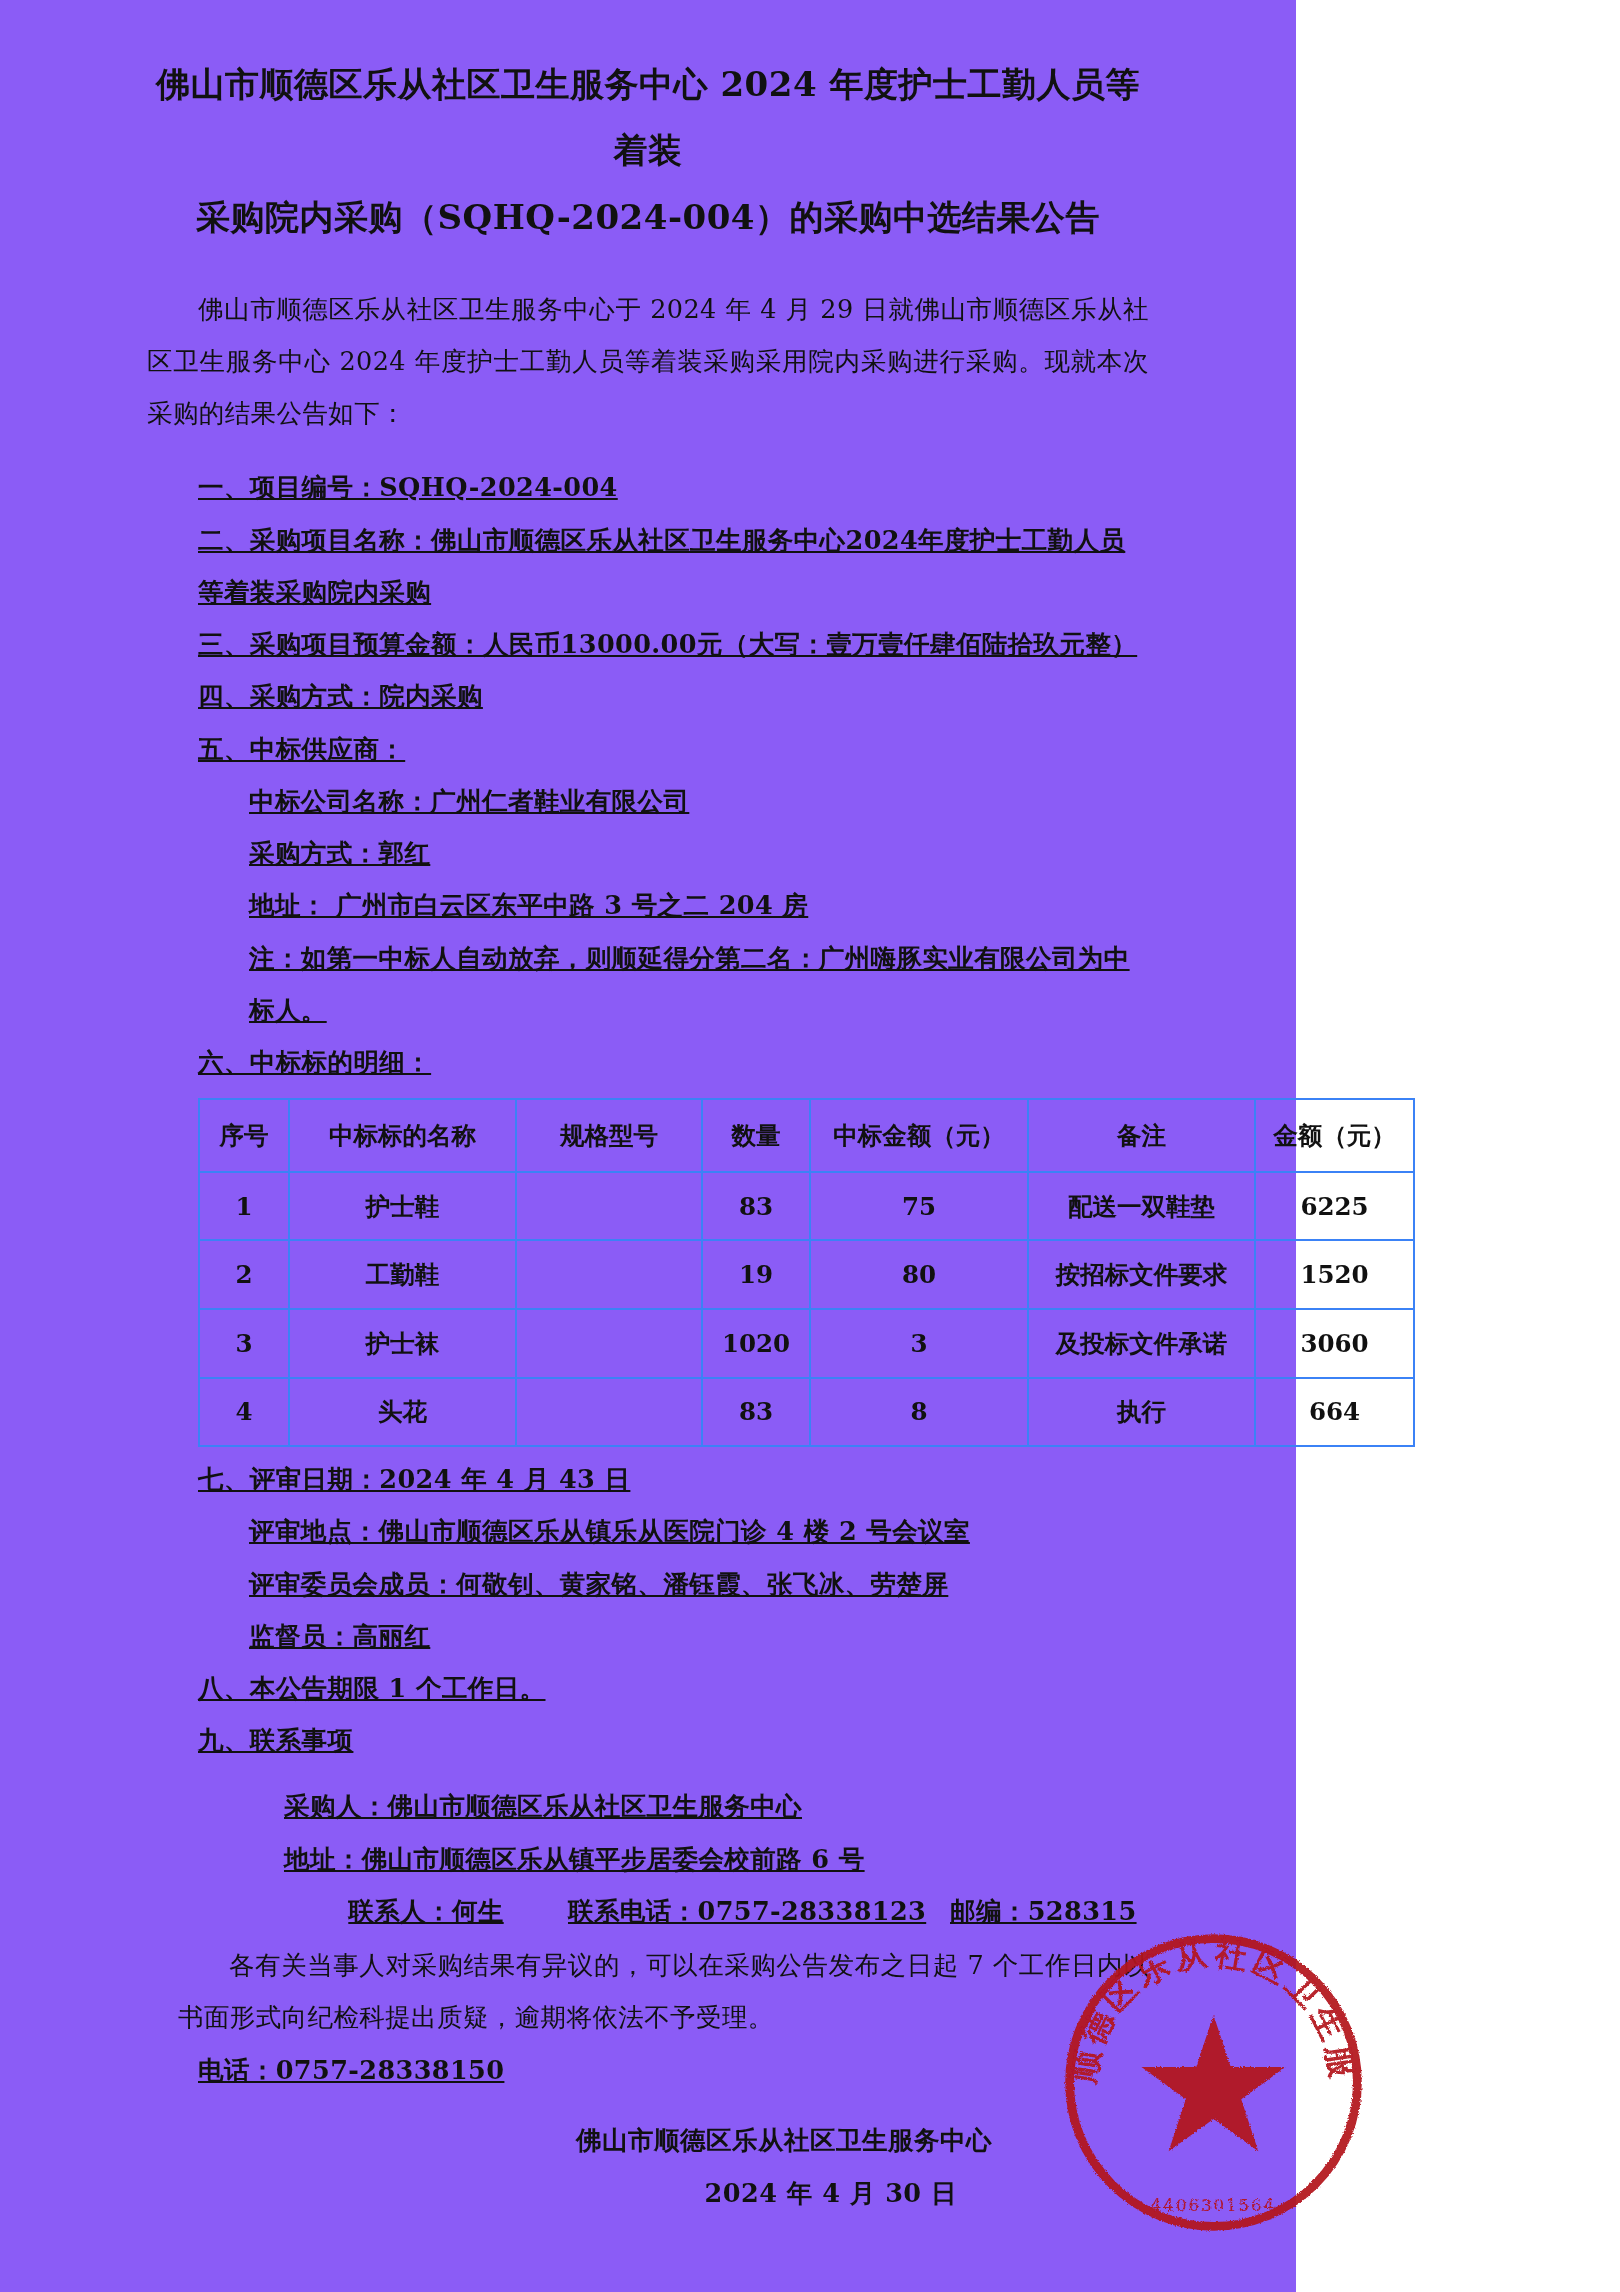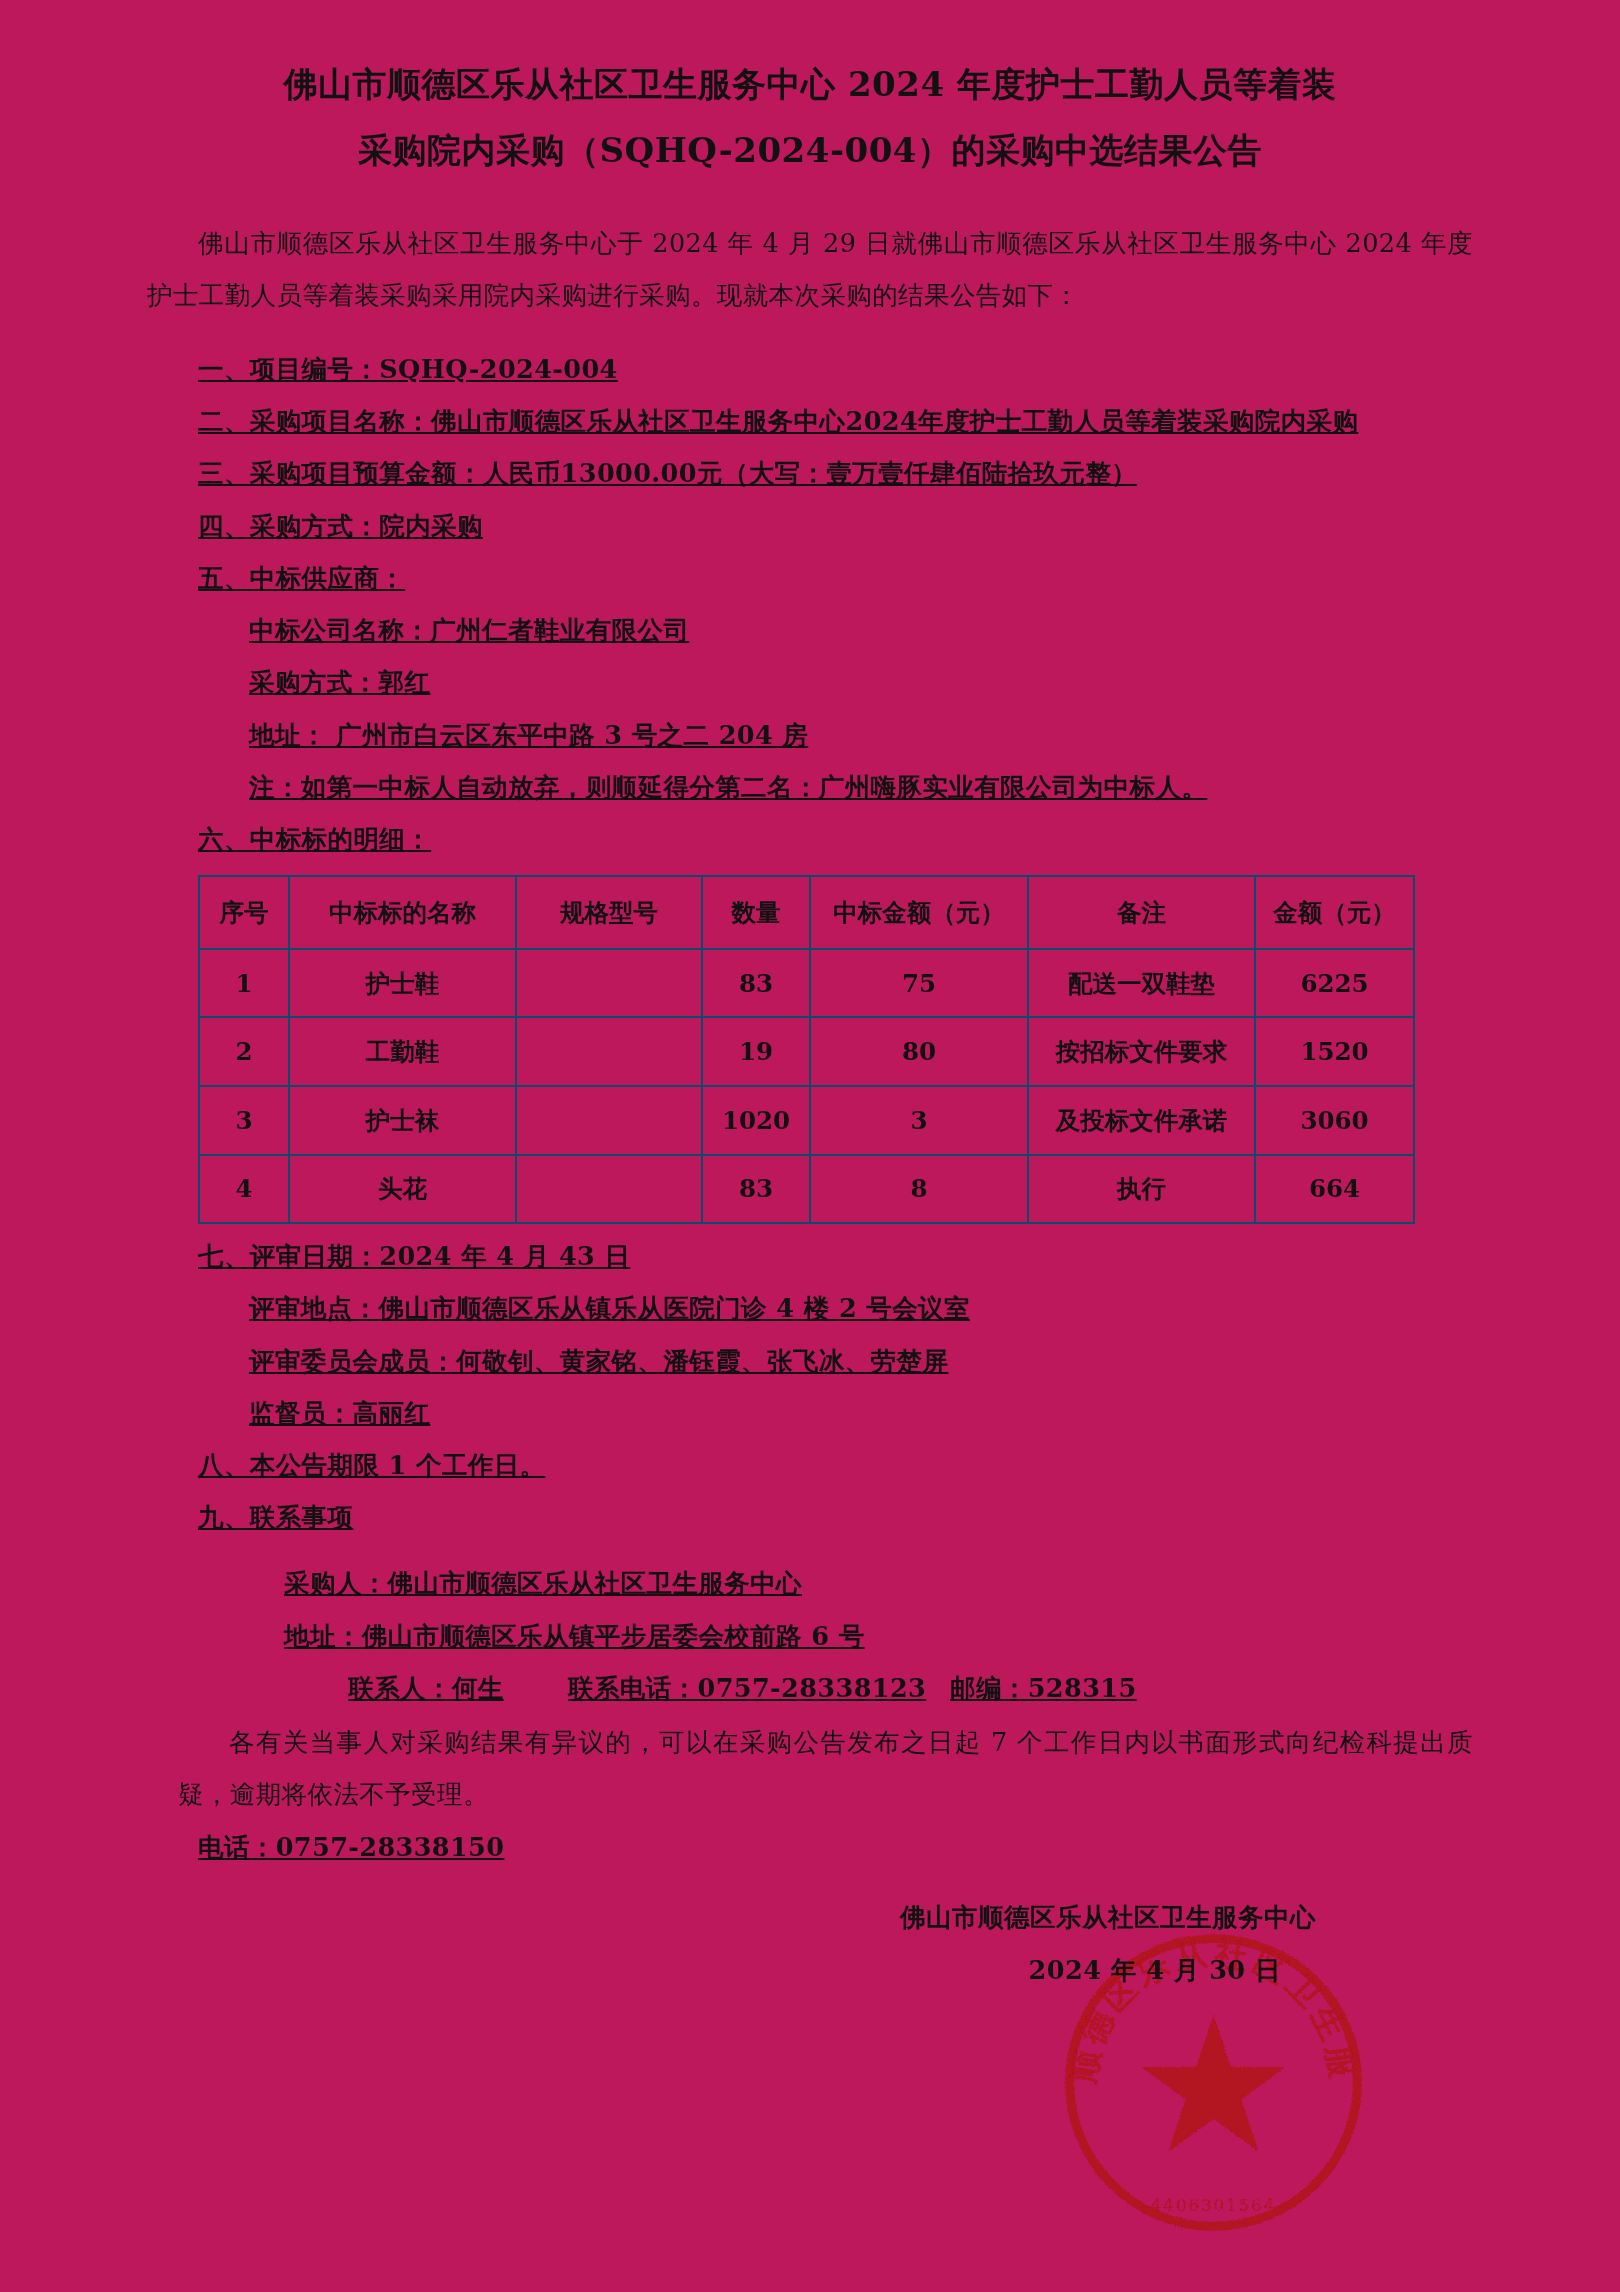--- a/index.html
+++ b/index.html
@@ -11,23 +11,23 @@
     width: 1620px;
     height: 2293px;
     font-family: "DejaVu Serif", "Liberation Serif", serif;
     color: #111111;
     position: relative;
     overflow: hidden;
   }
 
   .page {
     position: relative;
-    width: 1620px;
+    width: 1296px;
     height: 2293px;
-    background: #be185d;
+    background: #8b5cf6;
     box-sizing: border-box;
     padding: 51px 147px 0 147px;
   }
 
   
   .doc-title {
     text-align: center;
     font-weight: bold;
     font-size: 34px;
     line-height: 1.95;
@@ -64,21 +64,21 @@
   
   table.detail {
     border-collapse: collapse;
     width: 1215px;
     margin: 9.8px 0 5.9px 51px;
     table-layout: fixed;
     font-size: 24.5px;
   }
   table.detail th,
   table.detail td {
-    border: 2px solid #0c4a6e;
+    border: 2px solid #3b82f6;
     text-align: center;
     vertical-align: middle;
     padding: 7.8px 3.9px;
     font-weight: bold;
     line-height: 1.35;
   }
   table.detail th {
     height: 55px;
     font-size: 24.5px;
   }

